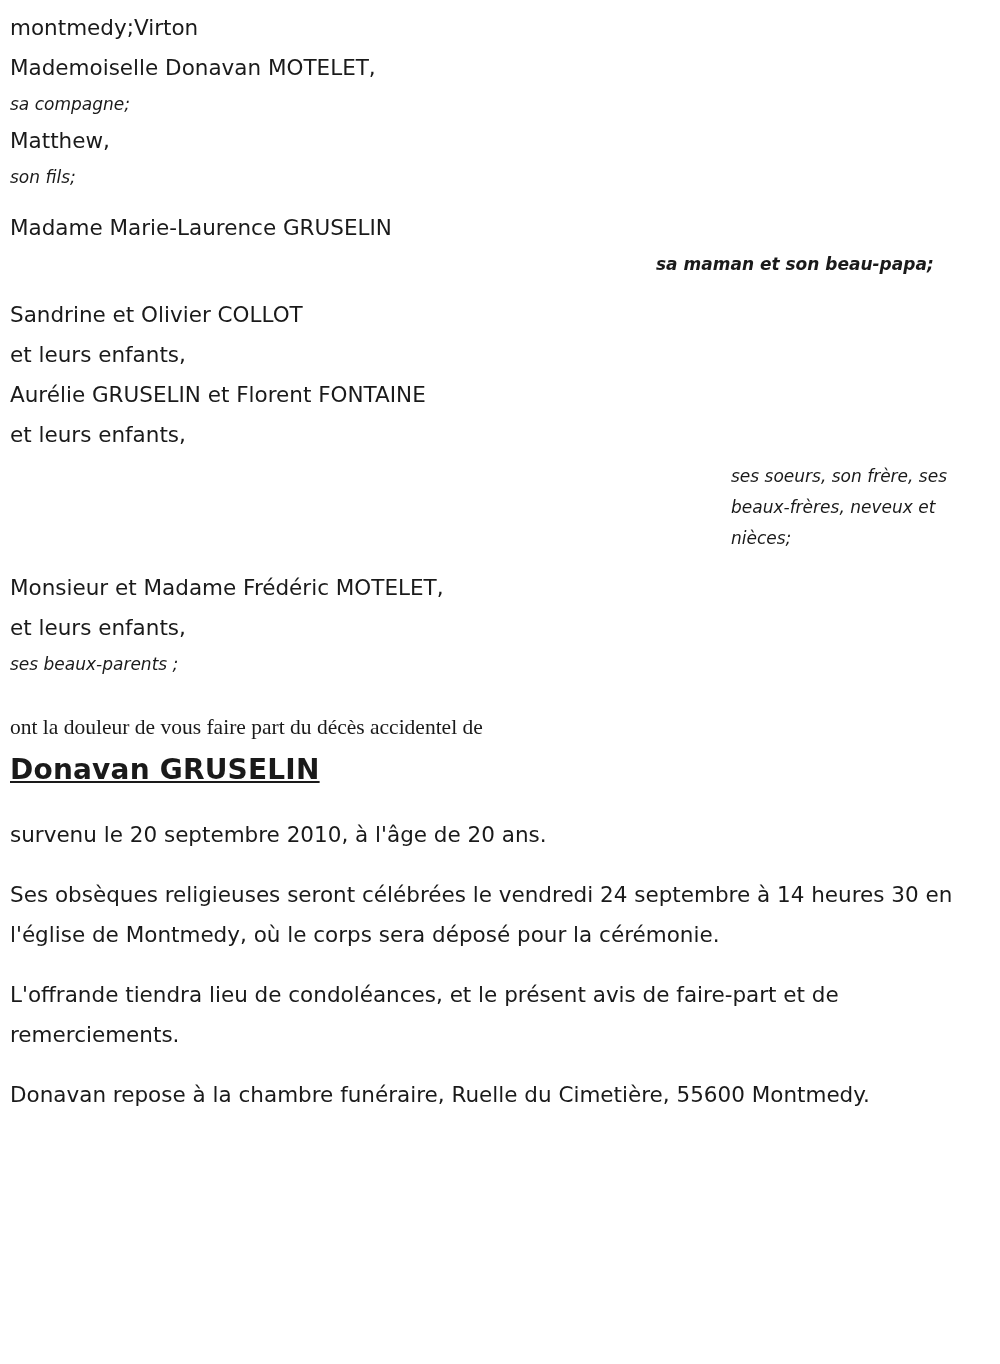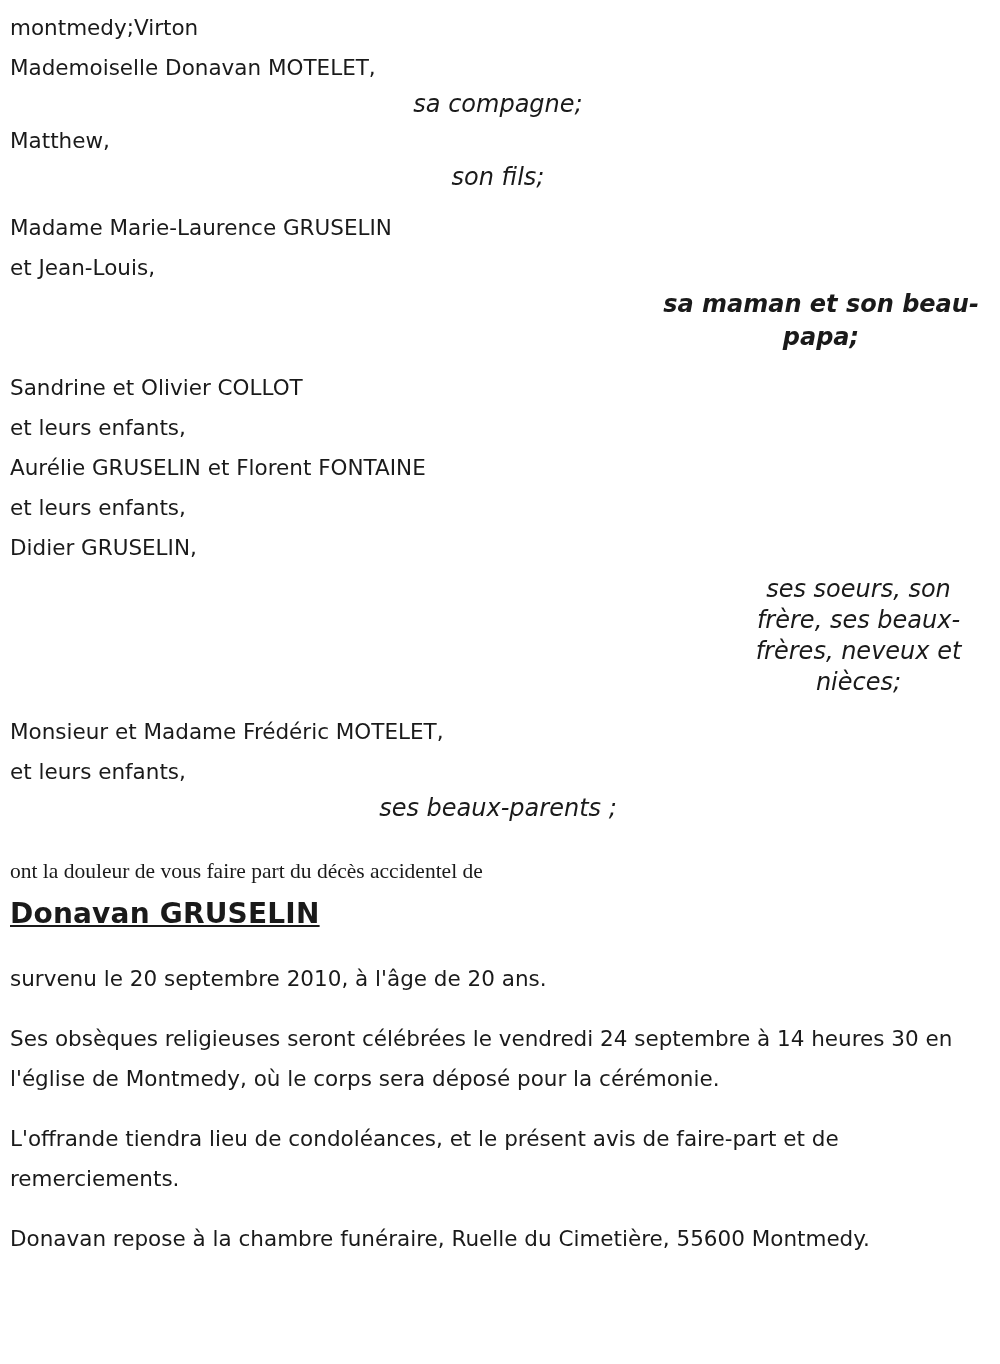--- a/index.html
+++ b/index.html
@@ -27,23 +27,23 @@
   }
   .name-line {
     display: block;
     font-size: 21.5px;
     line-height: 40px;
     color: #1a1a1a;
     white-space: pre-wrap;
   }
   .relation {
     display: block;
-    text-align: center;
+    text-align: left;
     font-style: italic;
-    font-size: 24px;
+    font-size: 17px;
     line-height: 33px;
     color: #1a1a1a;
     white-space: pre-wrap;
   }
   .gap-sm { height: 14px; }
   .intro {
     display: block;
     font-size: 21.5px;
     line-height: 40px;
     margin-top: 12px;
@@ -80,32 +80,30 @@
 
   <div class="block">
     <div class="name-line">Matthew,</div>
     <div class="relation">son fils;</div>
   </div>
 
   <div class="gap-sm"></div>
 
   <div class="block">
     <div class="name-line">Madame Marie-Laurence GRUSELIN</div>
-    <div class="name-line">et Jean-Louis,</div>
     <div class="relation" style="max-width:330px; margin-left:auto;font-weight:bold;">sa maman et son beau-papa;</div>
   </div>
 
   <div class="gap-sm"></div>
 
   <div class="block">
     <div class="name-line">Sandrine et Olivier COLLOT</div>
     <div class="name-line">et leurs enfants,</div>
     <div class="name-line">Aurélie GRUSELIN et Florent FONTAINE</div>
     <div class="name-line">et leurs enfants,</div>
-    <div class="name-line">Didier GRUSELIN,</div>
     <div class="relation" style="max-width:255px; margin-left:auto; line-height:31px; margin-top:6px;">ses soeurs, son frère, ses beaux-frères, neveux et nièces;</div>
   </div>
 
   <div class="gap-sm"></div>
 
   <div class="block">
     <div class="name-line">Monsieur et Madame Frédéric MOTELET,</div>
     <div class="name-line">et leurs enfants,</div>
     <div class="relation">ses beaux-parents ;</div>
   </div>

